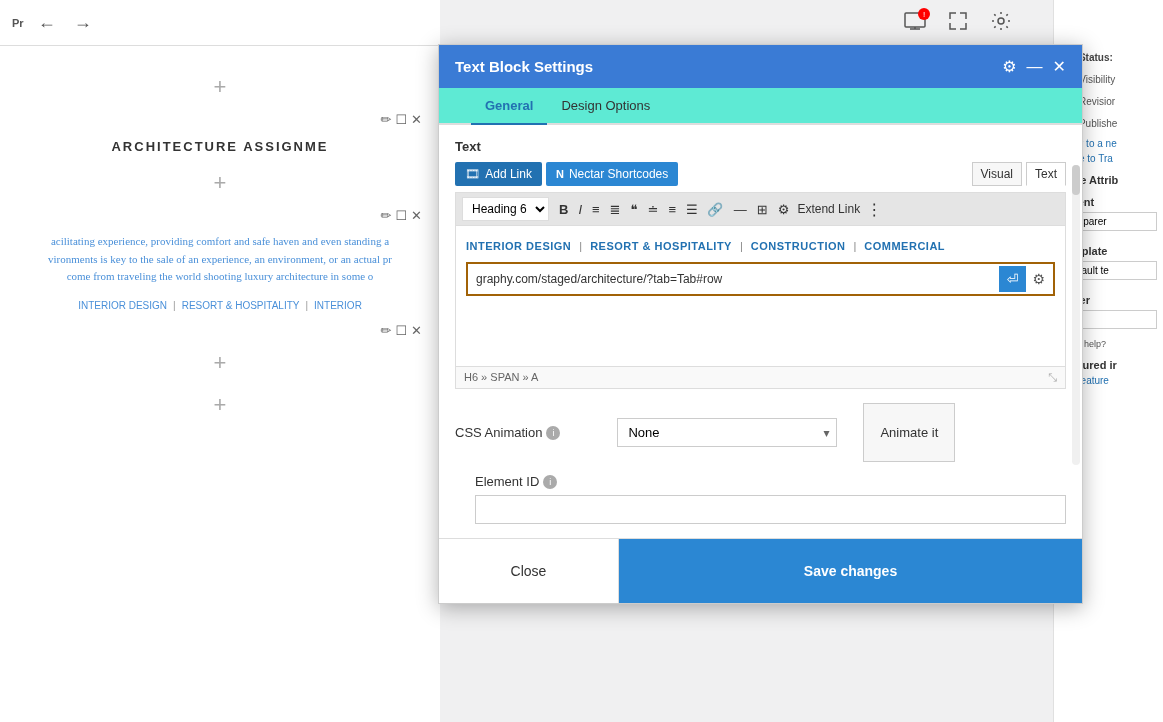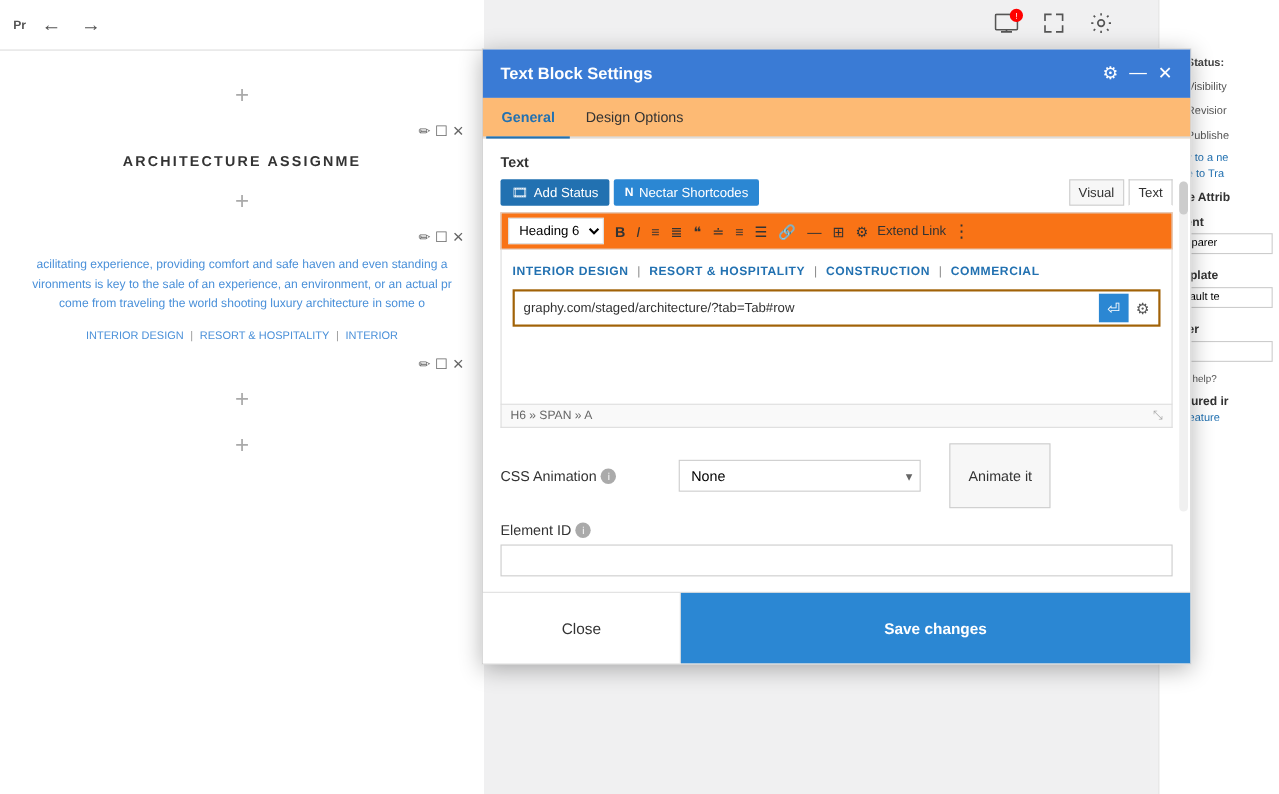--- a/index.html
+++ b/index.html
@@ -66,20 +66,21 @@
       color: #333;
       padding: 8px 0;
     }
 
     .body-text {
       font-size: 11px;
       color: #555;
       text-align: center;
       line-height: 1.6;
       padding: 6px 0;
+      font-family: Liberation Serif, serif;
     }
 
     .body-text span { color: #4a90d9; }
 
     .nav-links {
       display: flex;
       justify-content: center;
       gap: 6px;
       font-size: 10px;
       padding: 8px 0;
@@ -154,22 +155,22 @@
       background: none;
       border: none;
       color: #fff;
       cursor: pointer;
       font-size: 16px;
     }
 
     .modal-tabs {
       display: flex;
       border-bottom: 2px solid #ddd;
-      padding: 0 3px;
-      background: #fdba74;
+      padding: 0 32px;
+      background: #5eead4;
     }
 
     .modal-tab {
       padding: 10px 14px;
       font-size: 13px;
       cursor: pointer;
       color: #333;
       border-bottom: 2px solid transparent;
       margin-bottom: -2px;
     }
@@ -242,21 +243,21 @@
     }
 
     .vt-tab.active { background: #fff; border-bottom-color: #fff; }
 
     .format-toolbar {
       display: flex;
       align-items: center;
       gap: 2px;
       border: 1px solid #ddd;
       padding: 4px 6px;
-      background: #f97316;
+      background: #e5e5e5;
       margin-bottom: 0;
       flex-wrap: wrap;
     }
 
     .fmt-select {
       border: 1px solid #ddd;
       padding: 3px 5px;
       font-size: 12px;
       background: #fff;
       cursor: pointer;
@@ -415,20 +416,21 @@
       border: 1px solid #ccc;
       background: #f7f7f7;
       padding: 21px 16px;
       font-size: 13px;
       cursor: pointer;
       color: #333;
     }
 
     .element-id-section {
       margin-top: 10px;
+      margin-left: 20px;
     }
 
     .element-id-input {
       width: 100%;
       border: 1px solid #ccc;
       padding: 6px 10px;
       font-size: 13px;
       margin-top: 6px;
       outline: none;
     }
@@ -612,21 +614,21 @@
     <div class="modal-tab active">General</div>
     <div class="modal-tab">Design Options</div>
   </div>
 
   <div class="modal-body">
     <div class="section-label">Text</div>
 
     <div class="text-toolbar">
       <button class="add-media-btn">
         <span>🎞</span>
-        <span>Add Status</span>
+        <span>Add Link</span>
       </button>
       <button class="nectar-btn">
         <span style="font-weight:bold;font-size:11px;">N</span>
         <span>Nectar Shortcodes</span>
       </button>
       <div class="visual-text-tabs">
         <button class="vt-tab">Visual</button>
         <button class="vt-tab active">Text</button>
       </div>
     </div>

